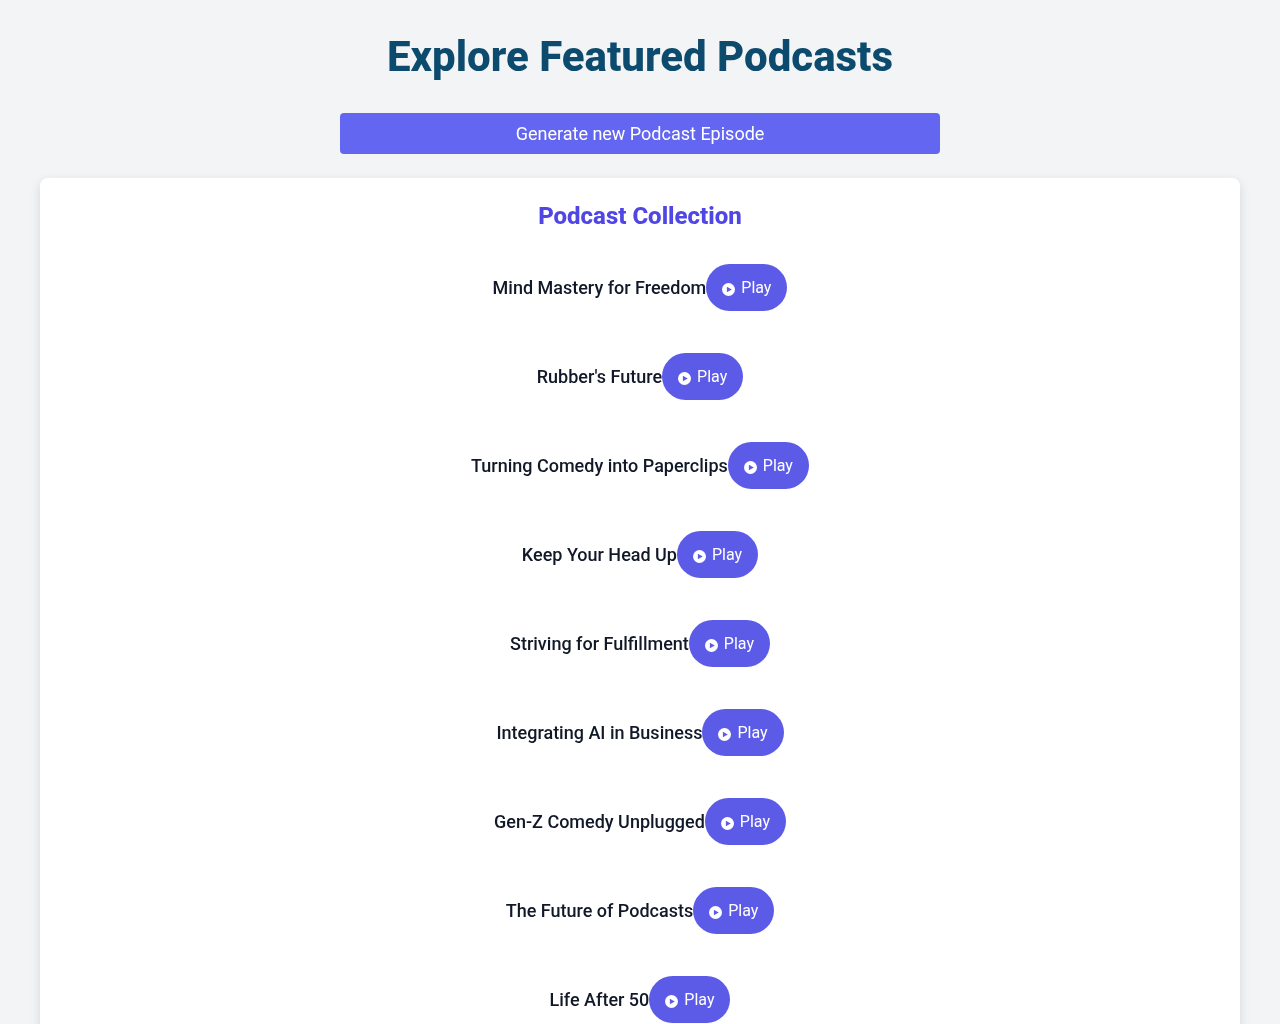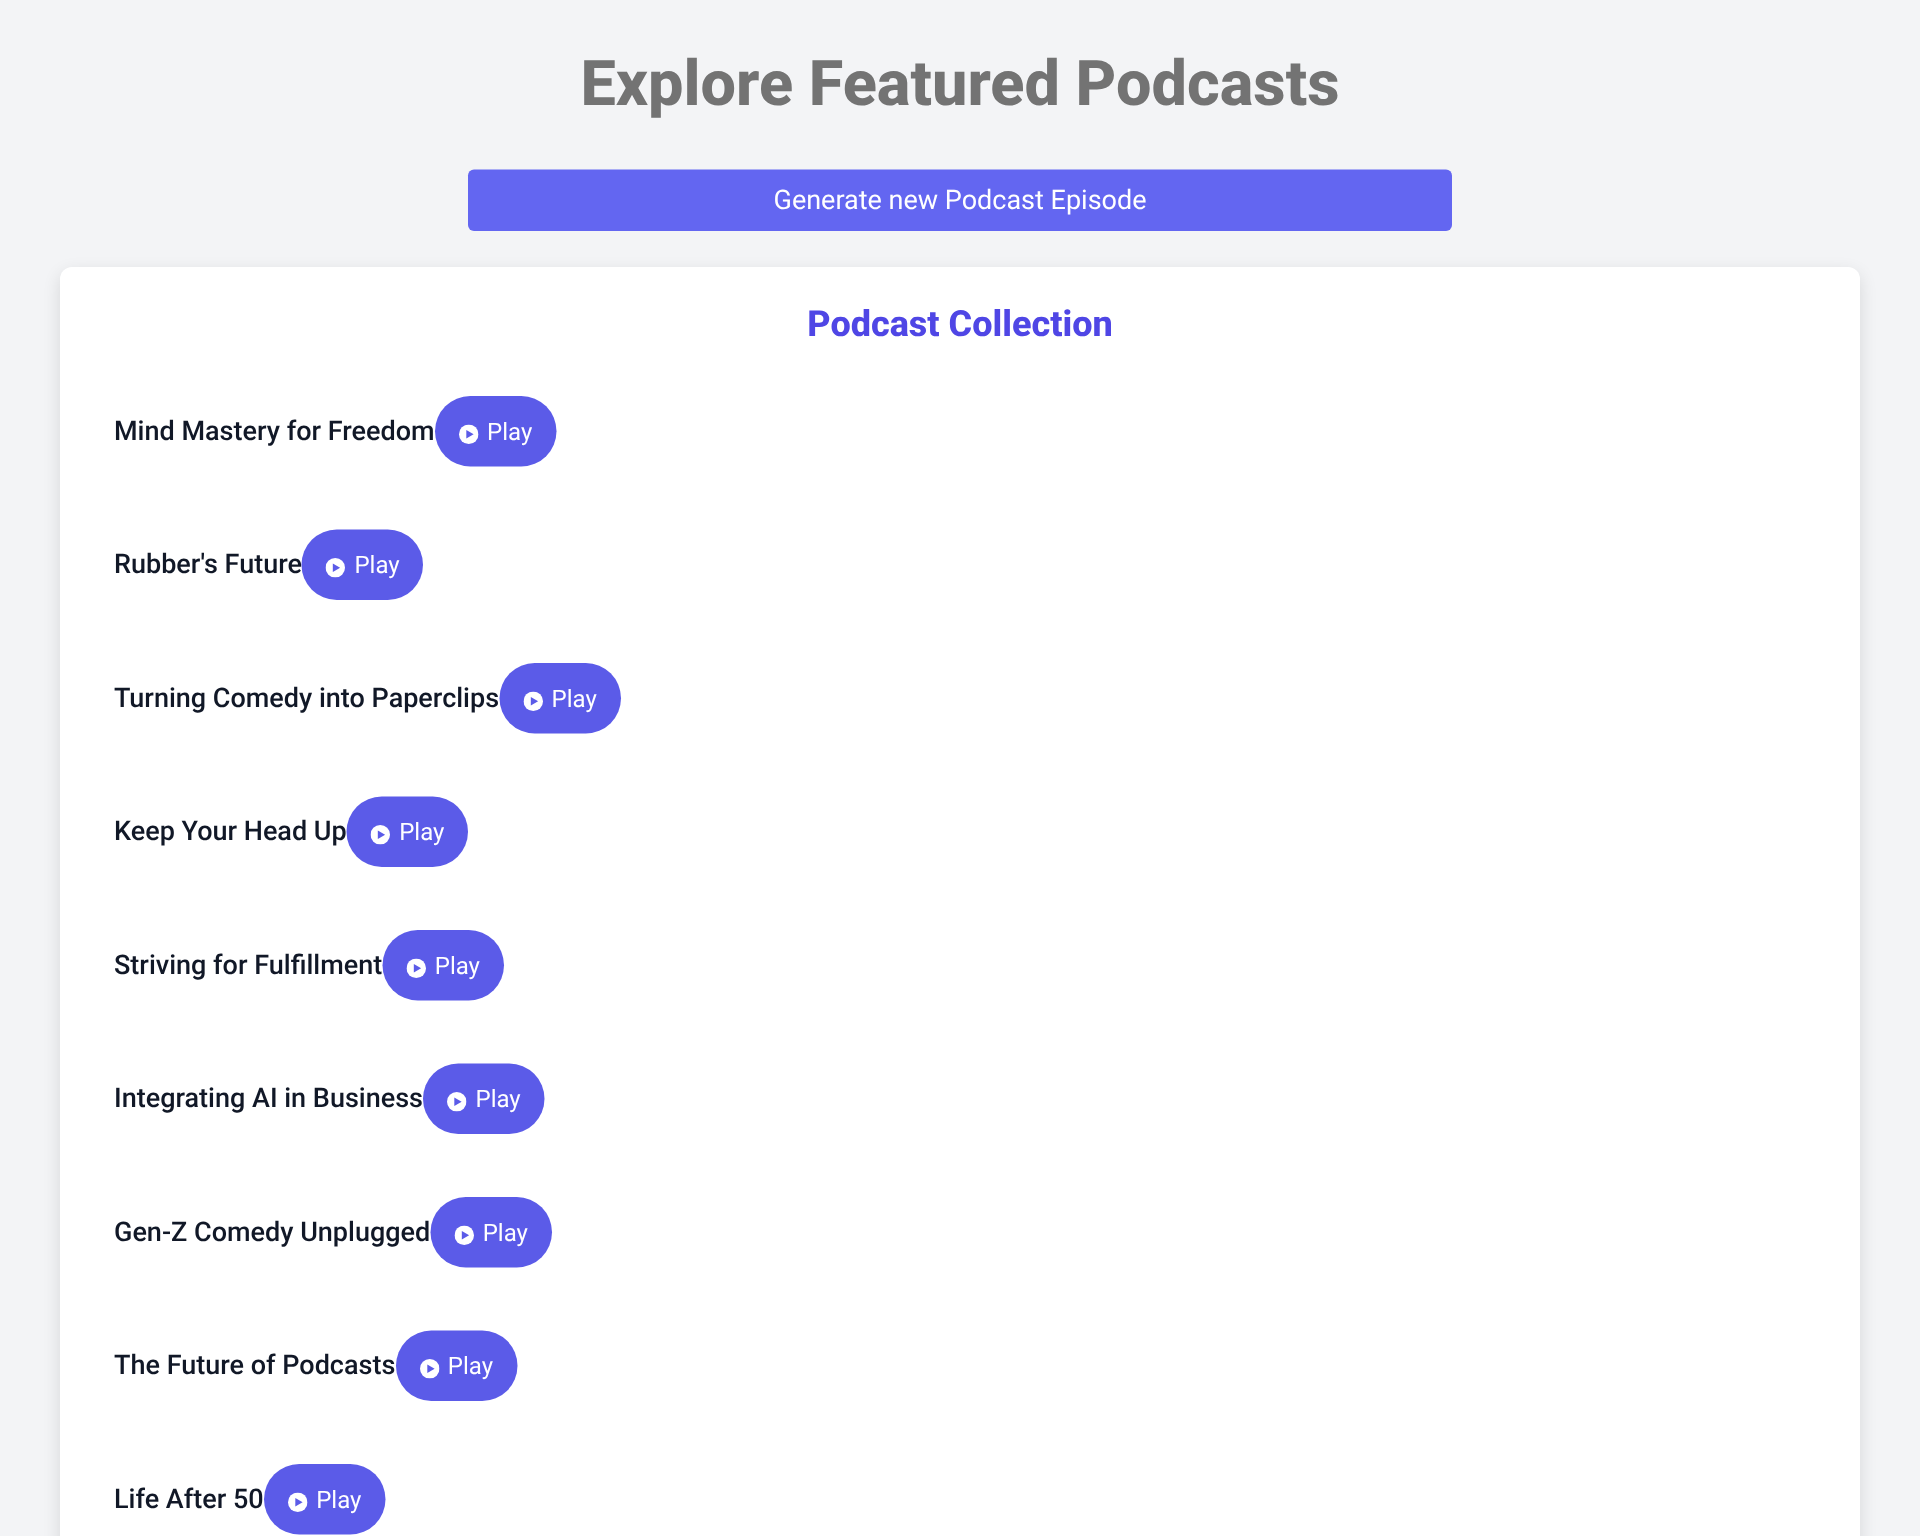--- a/index.html
+++ b/index.html
@@ -17,39 +17,39 @@
     }
 
     .container {
       padding: 16px;
     }
 
     .page-title {
       text-align: center;
       font-size: 42px;
       font-weight: 800;
-      color: #737373;
+      color: #0c4a6e;
       margin-top: 16px;
       margin-bottom: 32px;
     }
 
     .generate-button-wrapper {
       display: flex;
       justify-content: center;
       margin-bottom: 24px;
     }
 
     .generate-button {
       background-color: #6366f1;
       color: #ffffff;
       border: none;
       border-radius: 4px;
       padding: 10px 16px;
       font-size: 18px;
-      width: 656px;
+      width: 600px;
       cursor: pointer;
       font-family: inherit;
     }
 
     .card {
       background-color: #ffffff;
       border-radius: 8px;
       box-shadow: 0 4px 12px rgba(0, 0, 0, 0.12);
       padding: 24px;
       margin: 0 auto;
@@ -64,21 +64,21 @@
       text-align: center;
     }
 
     .podcast-list {
       display: flex;
       flex-direction: column;
     }
 
     .podcast-item {
       display: flex;
-      justify-content: flex-start;
+      justify-content: center;
       align-items: center;
       padding: 14px 12px;
       margin-bottom: 14px;
     }
 
     .podcast-item:last-child {
       margin-bottom: 0;
     }
 
     .podcast-title {

